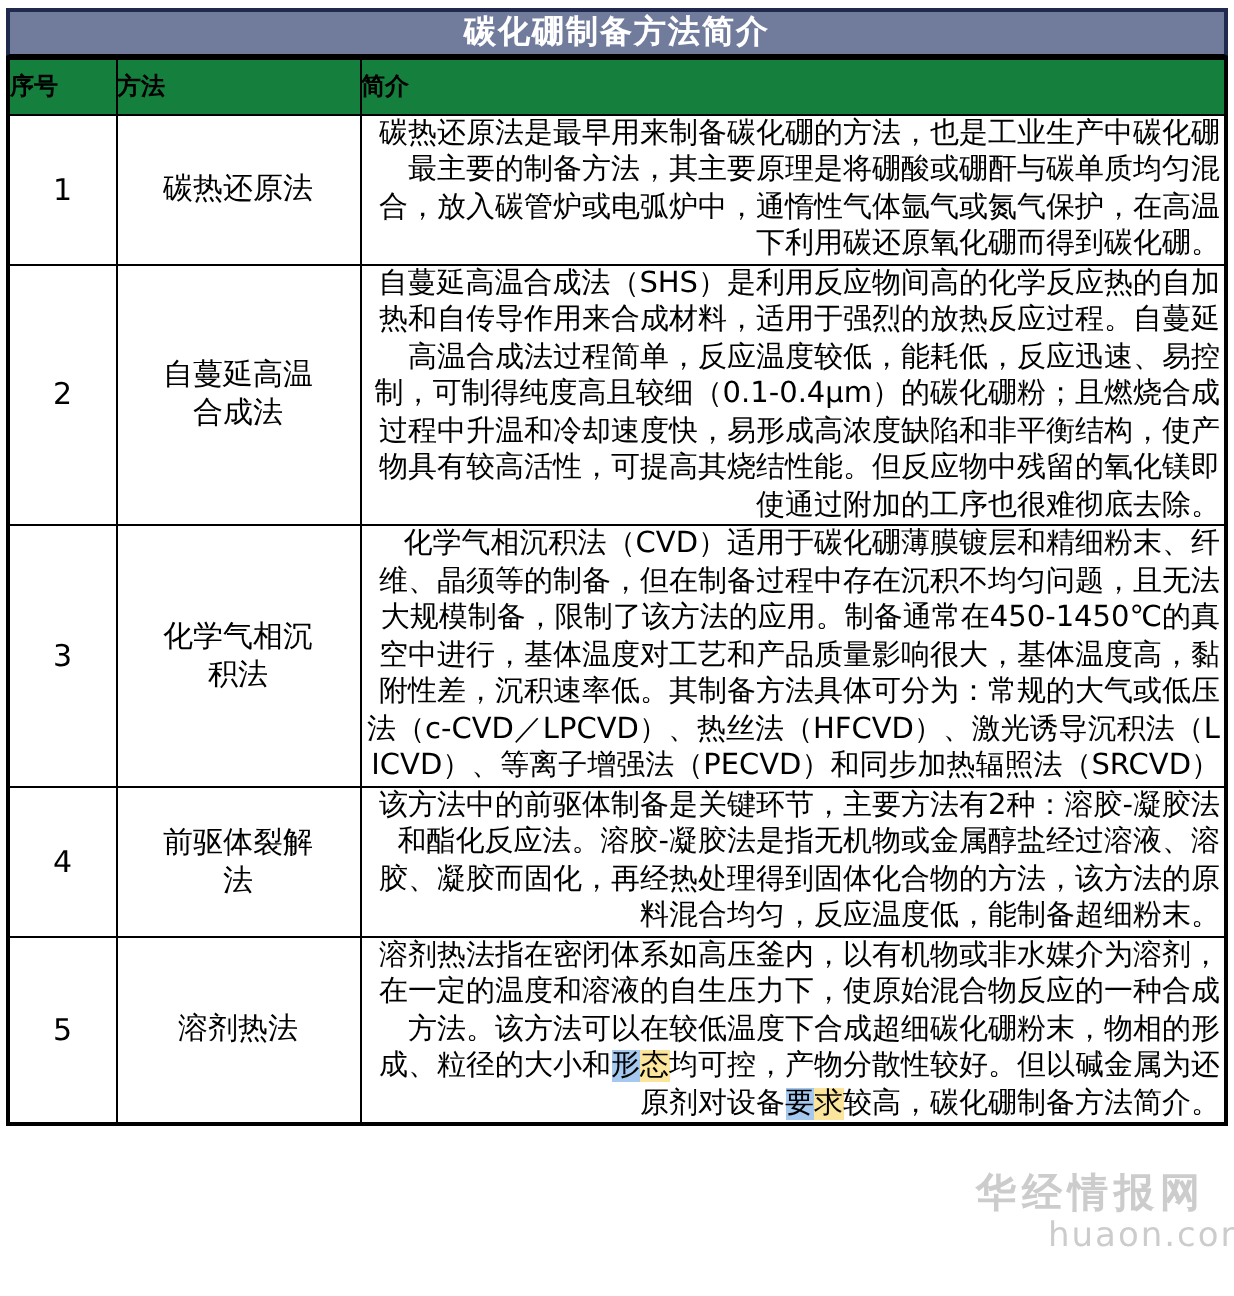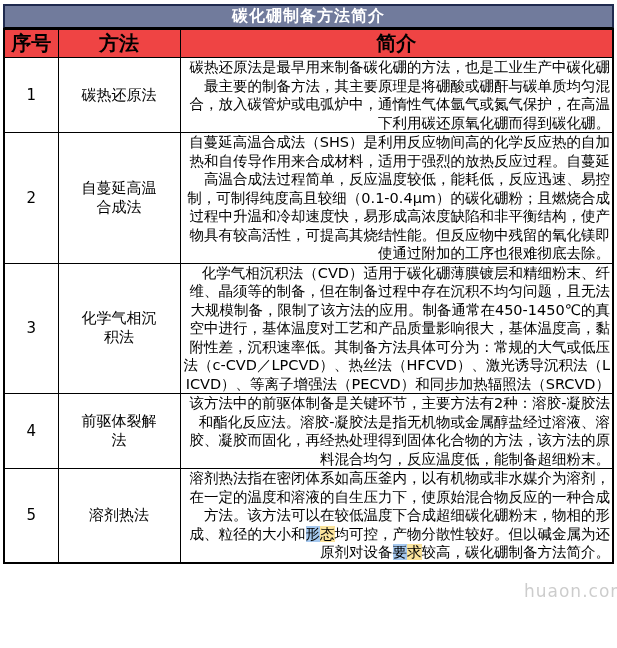--- a/index.html
+++ b/index.html
@@ -38,25 +38,25 @@
     border-collapse:collapse;
     table-layout:fixed;
     border:2px solid var(--grid);
   }
   table.methods th, table.methods td{
     border:1px solid var(--grid);
     box-sizing:border-box;
     vertical-align:middle;
   }
   th{
-    background:#ef4444;
+    background:#15803d;
     font-weight:bold;
-    font-size:20px;
+    font-size:12px;
     height:28px;
-    text-align:center;
+    text-align:left;
     padding:0;
   }
   .col-no{width:54px;}
   .col-method{width:122px;}
   .cell-no{
     text-align:center;
     font-size:15px;
     padding:0;
   }
   .cell-method{
@@ -133,16 +133,17 @@
   </tr>
         <tr>
     <td class="cell-no">5</td>
     <td class="cell-method">溶剂热法</td>
     <td class="cell-intro"><span>溶剂热法指在密闭体系如高压釜内，以有机物或非水媒介为溶剂，在一定的温度和溶液的自生压力下，使原始混合物反应的一种合成方法。该方法可以在较低温度下合成超细碳化硼粉末，物相的形成、粒径的大小和</span><span class="hl-blue">形</span><span class="hl-yellow">态</span><span>均可控，产物分散性较好。但以碱金属为还原剂对设备</span><span class="hl-blue">要</span><span class="hl-yellow">求</span><span>较高，碳化硼制备方法简介。</span></td>
   </tr>
       </tbody>
   </table>
 
   <div class="watermark">
+    <div class="wm-main">华经情报网</div>
     <div class="wm-sub">huaon.com</div>
   </div>
 
 </div>
 
 </body></html>

